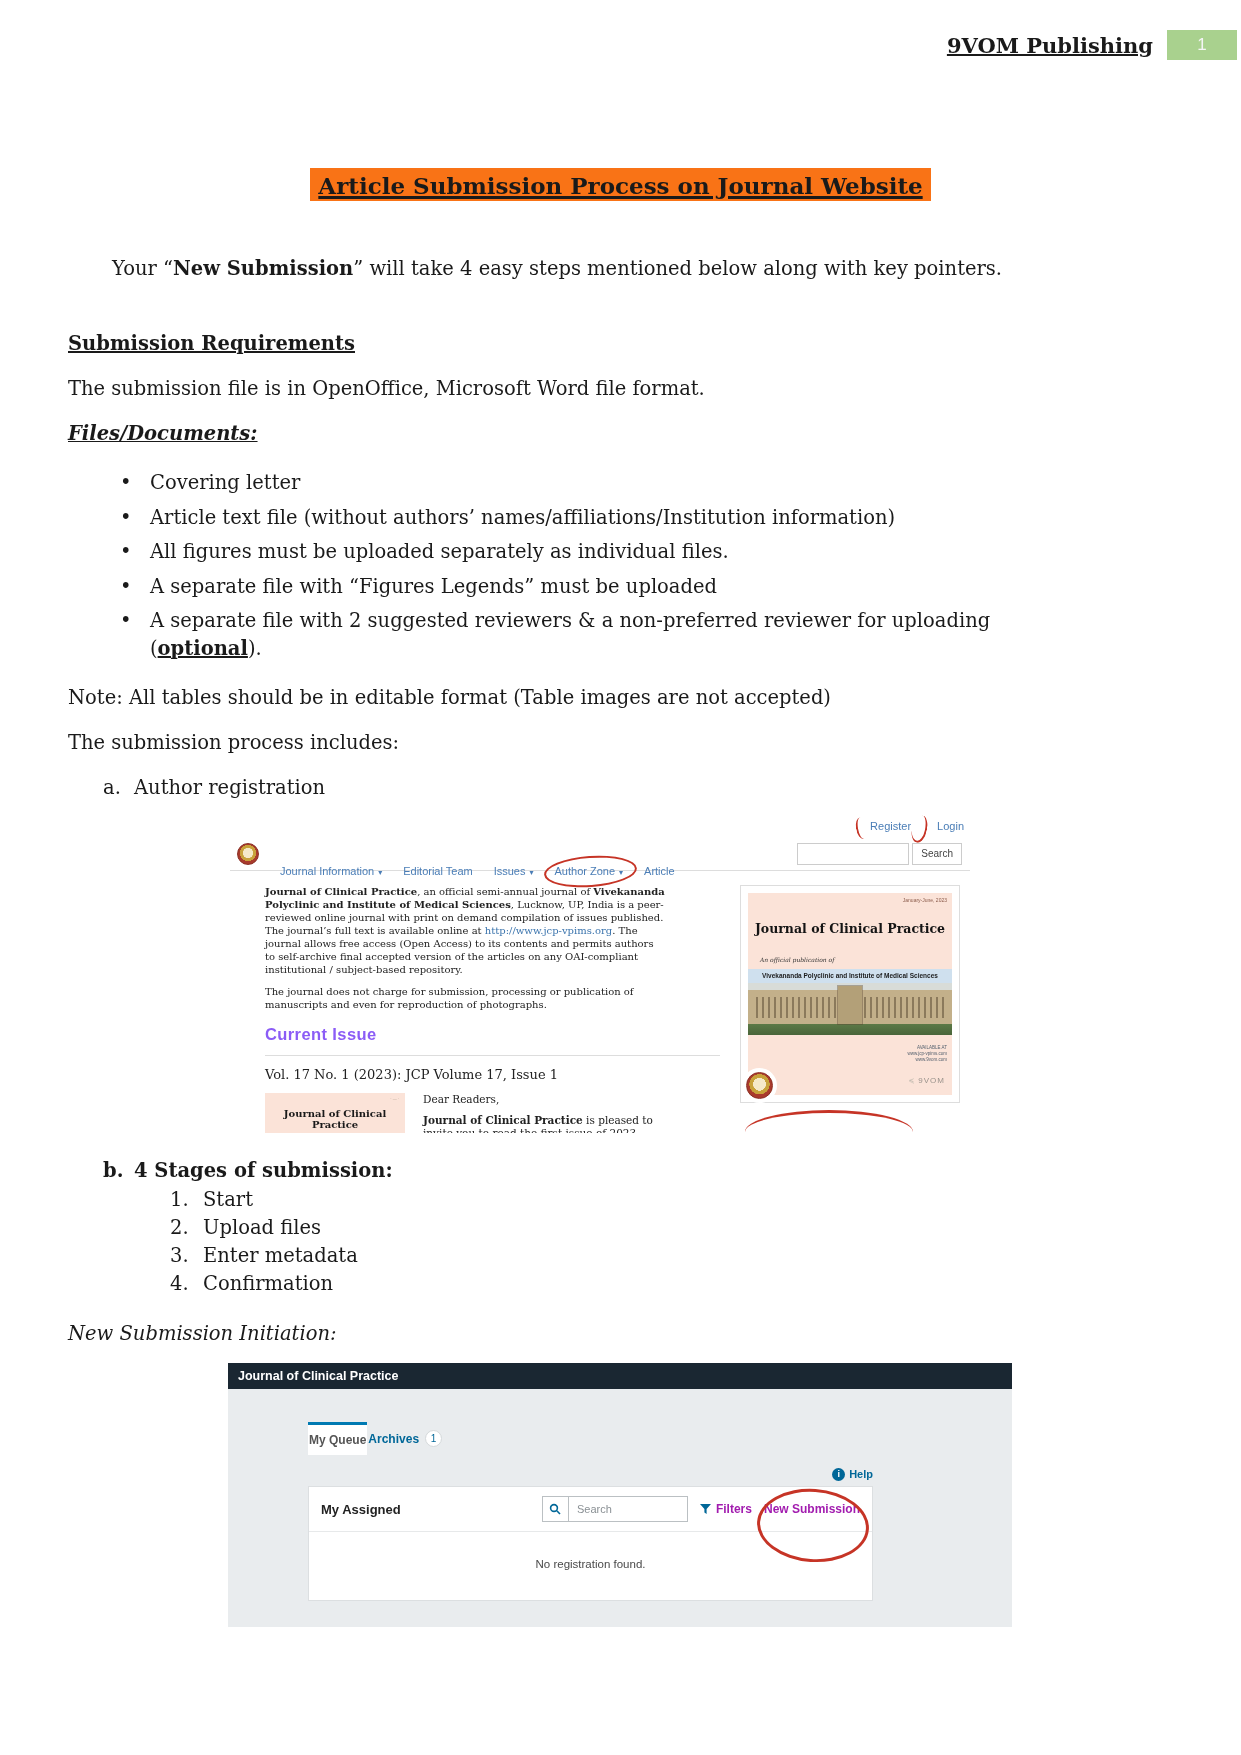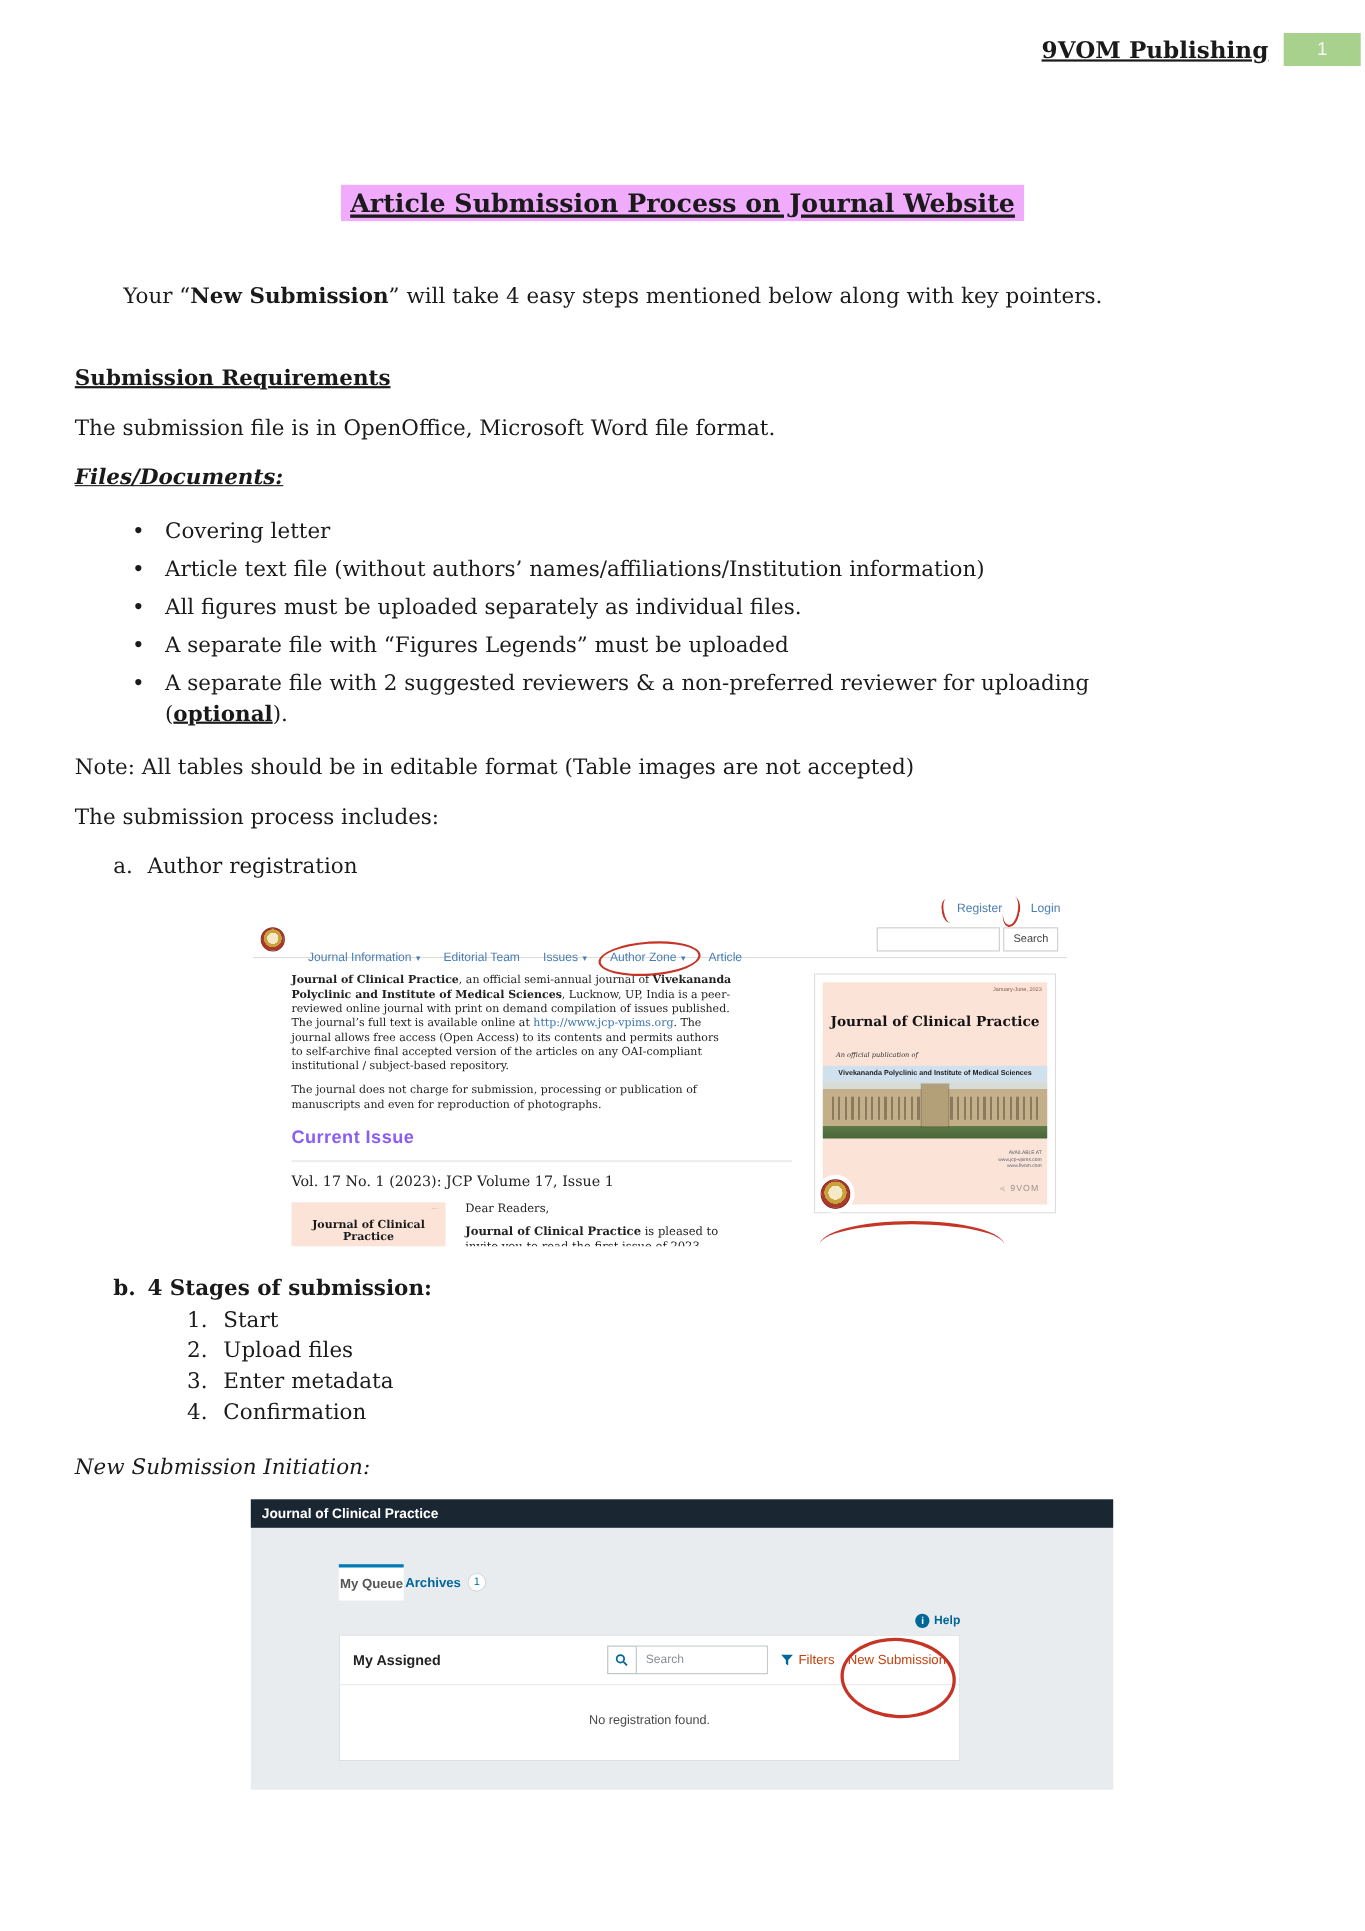--- a/index.html
+++ b/index.html
@@ -7,21 +7,21 @@
   body {
     width:1241px; height:1755px; position:relative; overflow:hidden;
     font-family:"DejaVu Serif","Liberation Serif",serif; color:#1a1a1a;
   }
   
   .doc-header { padding-top:30px; display:flex; justify-content:flex-end; align-items:center; gap:14px; padding-right:4px; }
   .pub-name { font-size:21px; font-weight:bold; text-decoration:underline; text-decoration-thickness:2px; }
   .page-box { width:70px; height:30px; background:#a9d18e; color:#f5f5f5; font-family:"Liberation Sans",sans-serif;
               font-size:17px; display:flex; align-items:center; justify-content:center; }
   .title-row { margin-top:108px; text-align:center; }
-  .title-hl { background:#f0abfc; padding:4px 8px 2px; display:inline-block;text-align:center; }
+  .title-hl { background:#f97316; padding:4px 8px 2px; display:inline-block;text-align:center; }
   .title-text { font-size:23px; font-weight:bold; text-decoration:underline; text-decoration-thickness:2.5px; }
   .intro { margin:56px 70px 0 68px; text-indent:44px; font-size:19.5px; }
   .h-req { margin:52px 0 0 68px; font-size:19.5px; font-weight:bold; text-decoration:underline; text-decoration-thickness:2px; }
   .p-req { margin:22px 70px 0 68px; font-size:19.5px; }
   .h-files { margin:22px 0 0 68px; font-size:19.5px; font-style:italic; text-decoration:underline; }
   .bullets { margin:24px 70px 0 118px; list-style:none; }
   .bullets li { position:relative; padding-left:32px; font-size:19.5px; line-height:27.5px; margin-bottom:7px; }
   .bullets li::before { content:"•"; position:absolute; left:2px; top:0; }
   .opt { font-weight:bold; text-decoration:underline; text-decoration-thickness:2px; }
   .p-note { margin:24px 70px 0 68px; font-size:19.5px; }
@@ -104,21 +104,21 @@
   .info-dot { width:13px; height:13px; border-radius:50%; background:#006798; color:#fff; font-size:9px; font-weight:bold;
               display:inline-flex; align-items:center; justify-content:center; font-style:normal; }
   .panel { width:565px; background:#fff; border:1px solid #dcdfe1; margin-top:5px; }
   .panel-header { display:flex; align-items:center; padding:9px 12px; border-bottom:1px solid #e7e9ea; }
   .panel-title { font-size:13px; font-weight:bold; color:#222; }
   .ctl-group { margin-left:auto; display:flex; align-items:center; gap:12px; }
   .search-ctl { display:flex; align-items:stretch; border:1px solid #bbc0c3; height:26px; }
   .icon-cell { width:26px; display:flex; align-items:center; justify-content:center; border-right:1px solid #bbc0c3; cursor:pointer; }
   .search-ctl input { border:none; outline:none; width:118px; font-size:11px; padding:0 8px; color:#333; }
   .search-ctl input::placeholder { color:#8a9094; }
-  .btn-link { color:#c2410c; font-size:12px; font-weight:normal; display:inline-flex; align-items:center; gap:5px; cursor:pointer; white-space:nowrap; }
+  .btn-link { color:#a21caf; font-size:12px; font-weight:bold; display:inline-flex; align-items:center; gap:5px; cursor:pointer; white-space:nowrap; }
   .new-sub { position:relative; }
   .new-sub::after { content:""; position:absolute; inset:-13px -9px -46px -7px; border:3px solid #c63426;
                     border-radius:50%; transform:rotate(4deg); pointer-events:none; }
   .panel-body { padding:26px 10px 30px; text-align:center; font-size:11.5px; color:#4a4a4a; }
 </style>
 </head>
 <body>
 
 <header class="doc-header">
   <span class="pub-name">9VOM Publishing</span>

